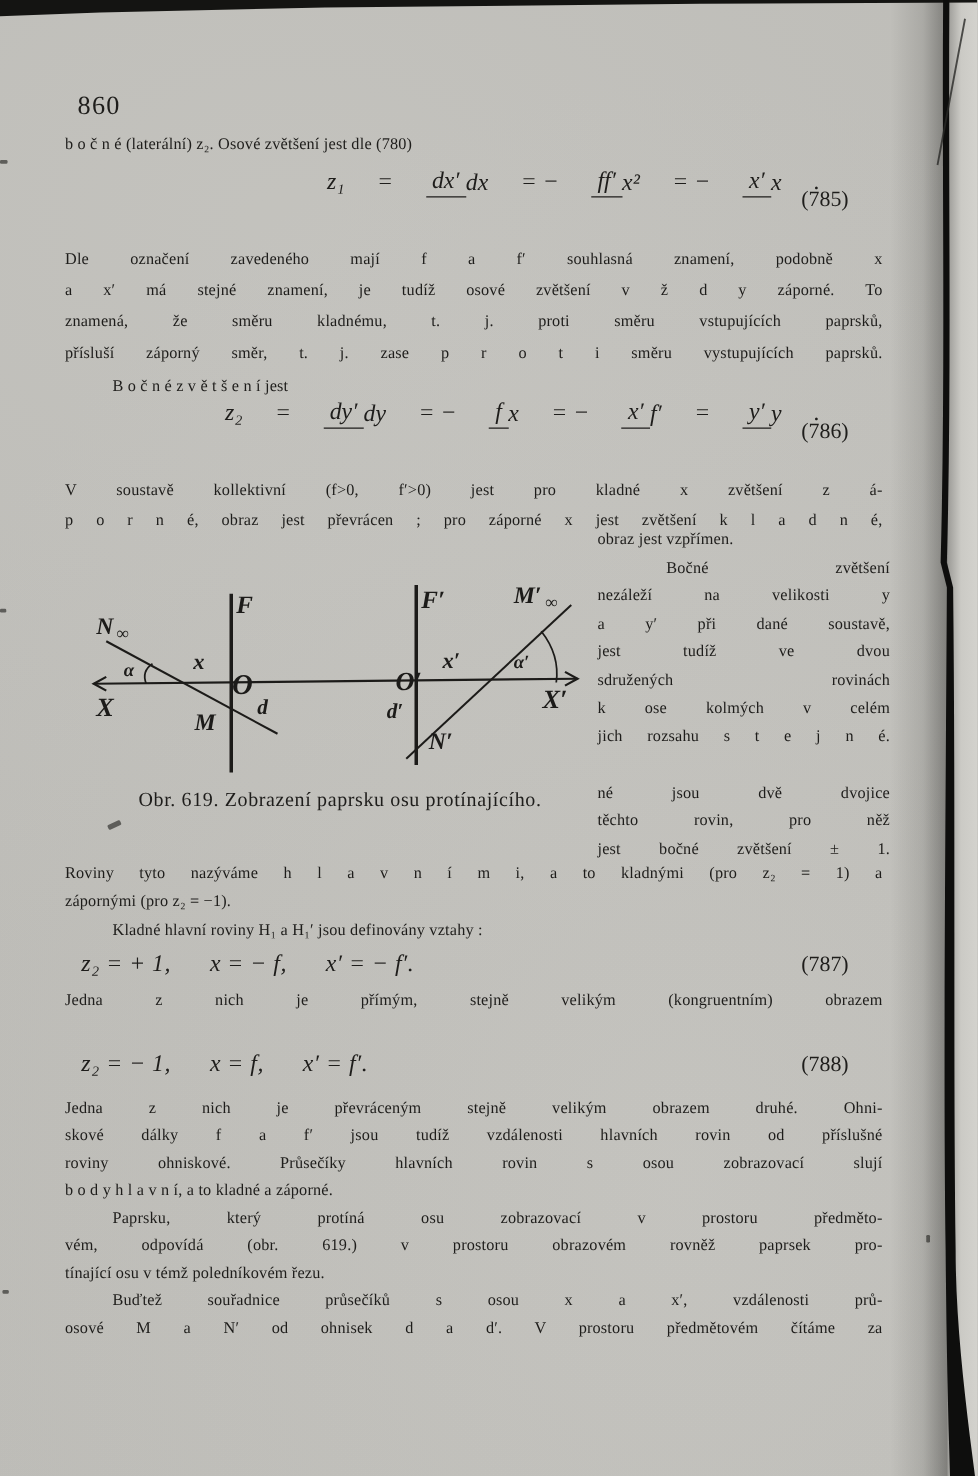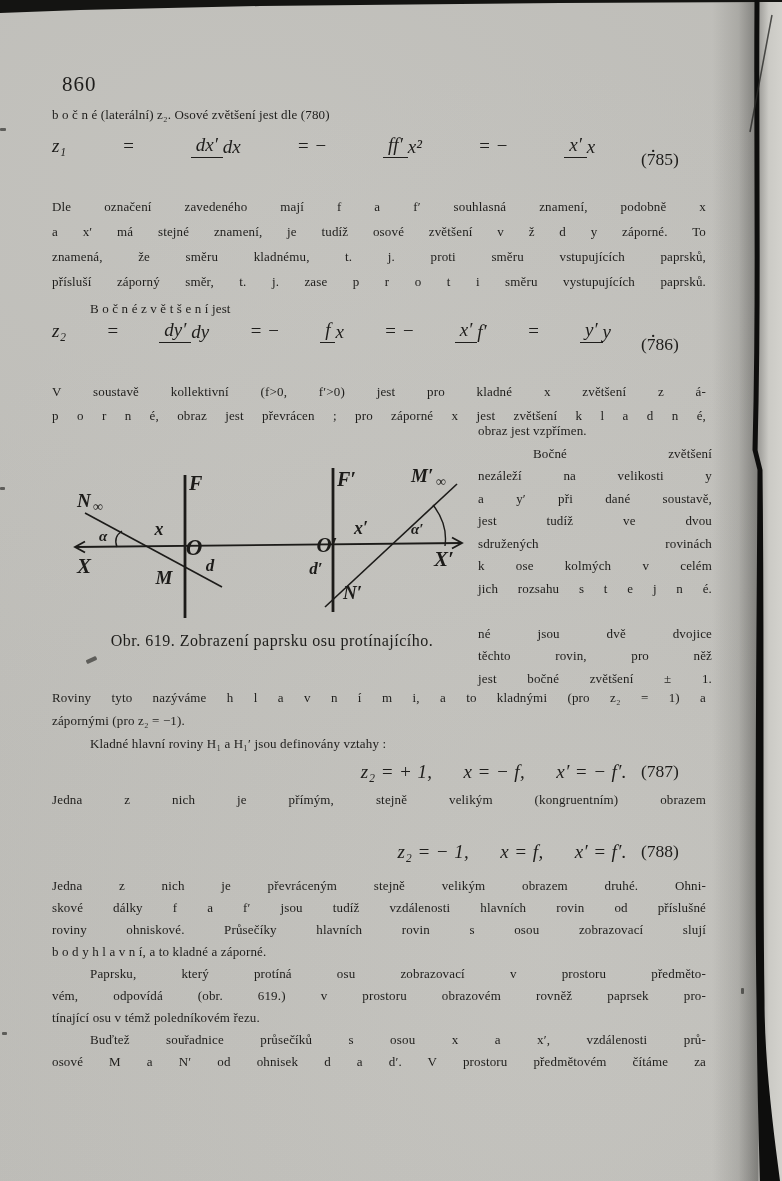--- a/index.html
+++ b/index.html
@@ -12,26 +12,26 @@
           radial-gradient(ellipse 700px 900px at 70% 80%, rgba(255,255,255,0.03), rgba(0,0,0,0.03)),
           #c6c5c0;
         color:#1e1d1b;}
   .ln{position:absolute;left:52px;width:654px;font-size:13px;line-height:1.22;
       text-align:justify;text-align-last:justify;letter-spacing:.15px;}
   .ln.left{text-align-last:left;}
   .ln.ind{text-indent:38px;}
   .col{left:478px;width:234px;}
   .col.ind2{text-indent:55px;}
   .pgnum{position:absolute;left:62px;top:72px;font-size:21px;letter-spacing:1px;}
-  .eqline{position:absolute;left:52px;width:604px;display:flex;justify-content:space-between;
-          align-items:center;gap:12px;font-style:italic;font-size:19px;}
+  .eqline{position:absolute;left:52px;width:604px;display:flex;justify-content:flex-end;
+          align-items:center;gap:26px;font-style:italic;font-size:19px;}
   .frac{display:inline-flex;flex-direction:row;align-items:center;line-height:1.08;}
   .frac .fn{padding:0 5px 1px;border-bottom:1.6px solid #1e1d1b;}
   .frac .fd{padding-top:1px;}
-  .eqsimple{position:absolute;left:36px;width:604px;text-align:right;
+  .eqsimple{position:absolute;left:52px;width:604px;text-align:left;
             font-style:italic;font-size:19px;letter-spacing:.4px;}
   .eqsimple span{margin:0 13px;}
   .eqtag{position:absolute;left:641px;font-size:17.5px;}
   .caption{position:absolute;left:86px;top:632px;width:372px;text-align:center;
            font-size:16px;letter-spacing:.5px;}
   .figsvg{position:absolute;left:55px;top:440px;pointer-events:none;}
   .figsvg text{font-family:"Liberation Serif","DejaVu Serif",serif;
                font-style:italic;font-weight:bold;fill:#1c1b19;}
   .edge-shadow{position:absolute;top:0;right:22px;width:48px;height:100%;
      background:linear-gradient(90deg,rgba(45,45,42,0) 0%,rgba(45,45,42,.14) 55%,rgba(25,25,23,.42) 100%);}

